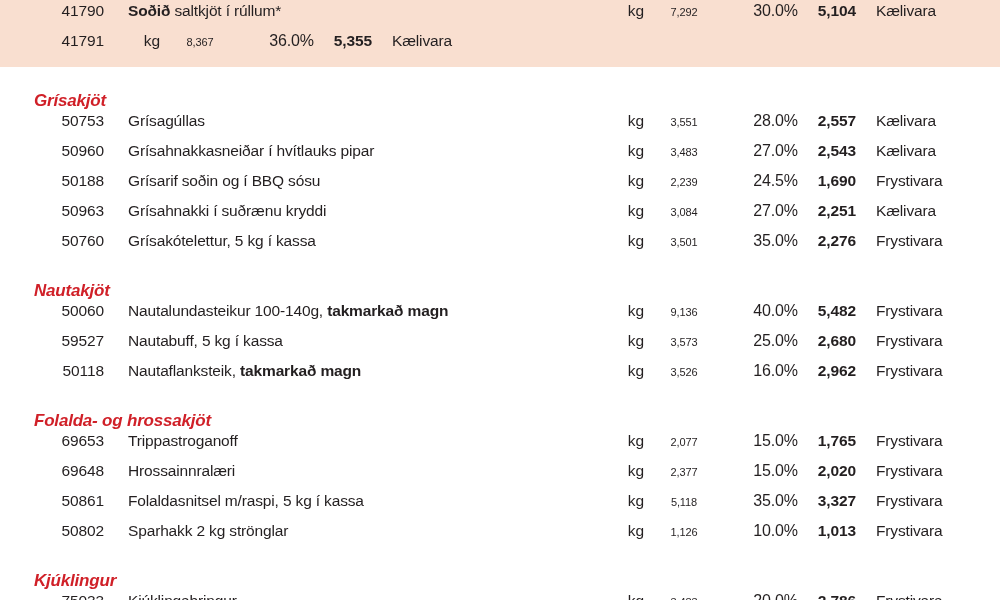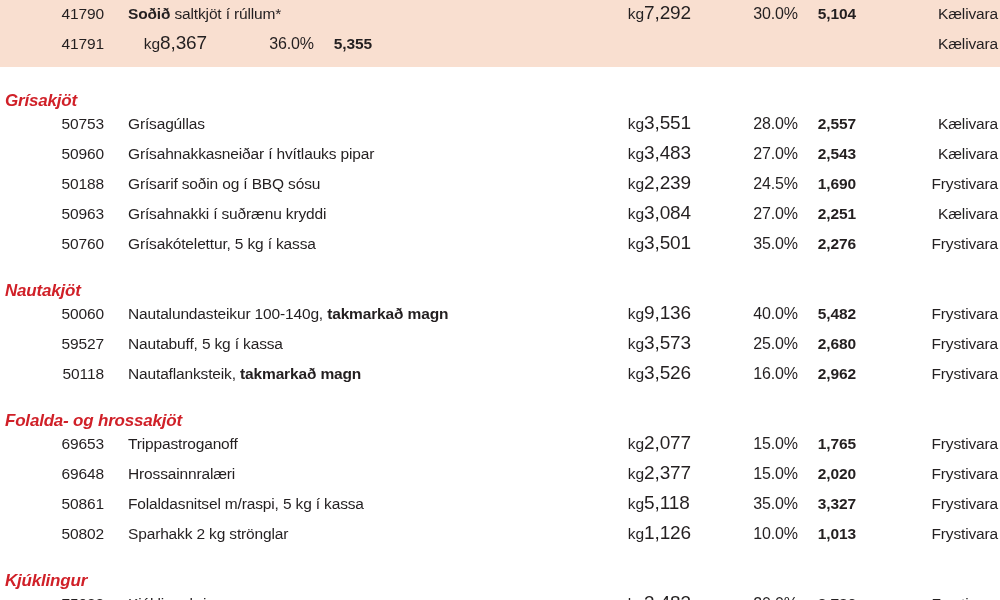--- a/index.html
+++ b/index.html
@@ -50,40 +50,39 @@
     font-size: 15.5px;
     letter-spacing: -0.15px;
   }
   .c-unit {
     flex: 0 0 56px;
     text-align: right;
     font-size: 15.5px;
   }
   .c-price {
     flex: 0 0 80px;
-    text-align: left;
-    font-size: 19px;
+    text-align: center;
+    font-size: 11px;
     letter-spacing: -0.1px;
   }
   .c-disc {
     flex: 0 0 74px;
     text-align: right;
     font-size: 16px;
     letter-spacing: -0.1px;
   }
   .c-final {
     flex: 0 0 78px;
     text-align: center;
     font-weight: bold;
     font-size: 15.5px;
     letter-spacing: -0.1px;
   }
   .c-storage {
     flex: 1 1 auto;
-    text-align: right;
     padding-right: 2px;
     font-size: 15.5px;
     letter-spacing: -0.15px;
   }
 
   .b { font-weight: bold; }
 
   
   .cat {
     color: #d02028;
@@ -91,20 +90,21 @@
     font-style: italic;
     font-size: 17px;
     padding-left: 5px;
     letter-spacing: -0.2px;
   }
   .cat-wrap {
     height: 30px;
     display: flex;
     align-items: flex-end;
     padding-bottom: 1px;
+    margin-left: 29px;
   }
   .gap { height: 14px; }
   .gap-sm { height: 9px; }
 </style>
 </head>
 <body>
 
 <div class="sheet">
 
   <div class="highlight-block">

